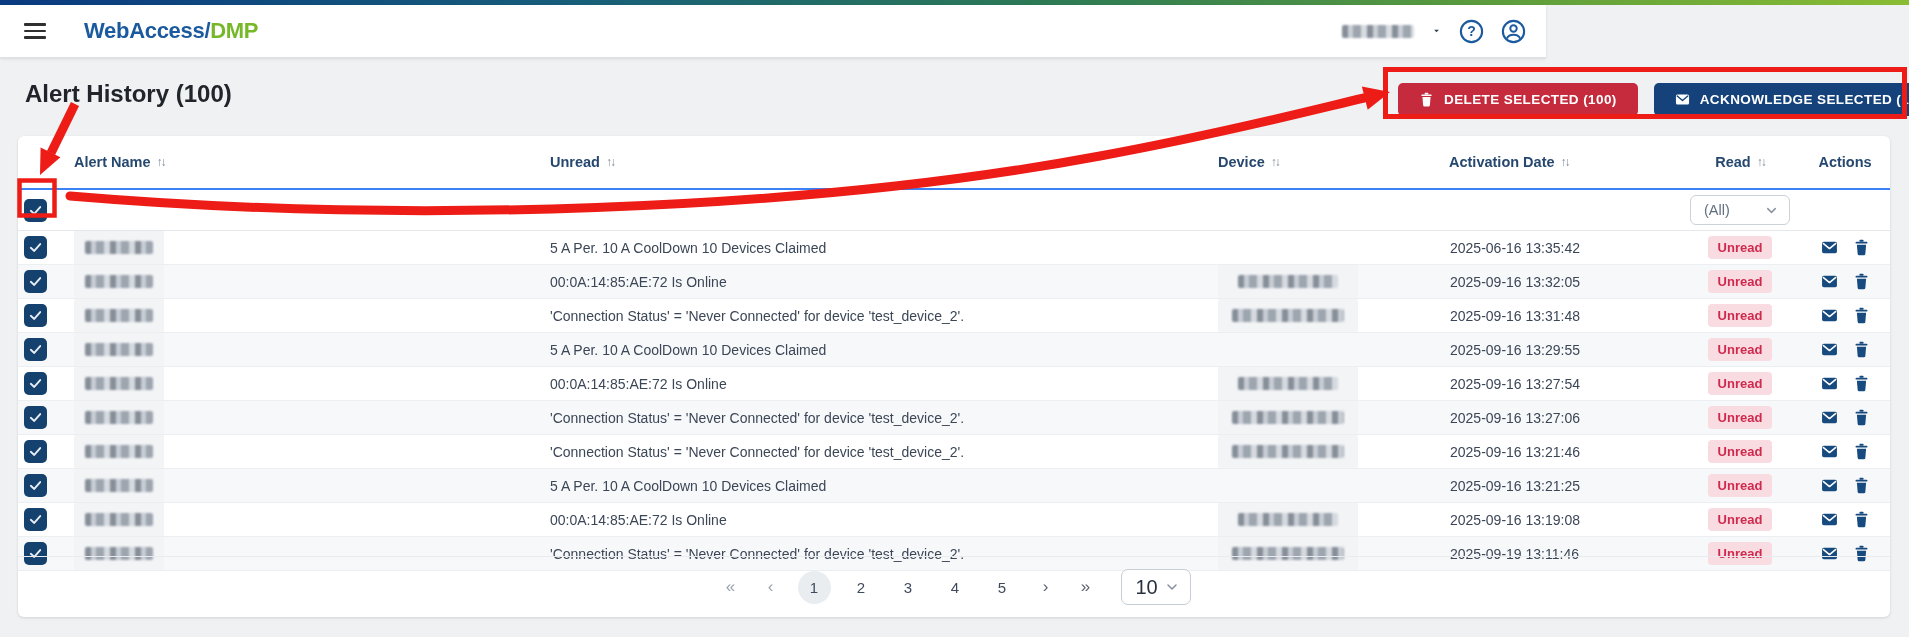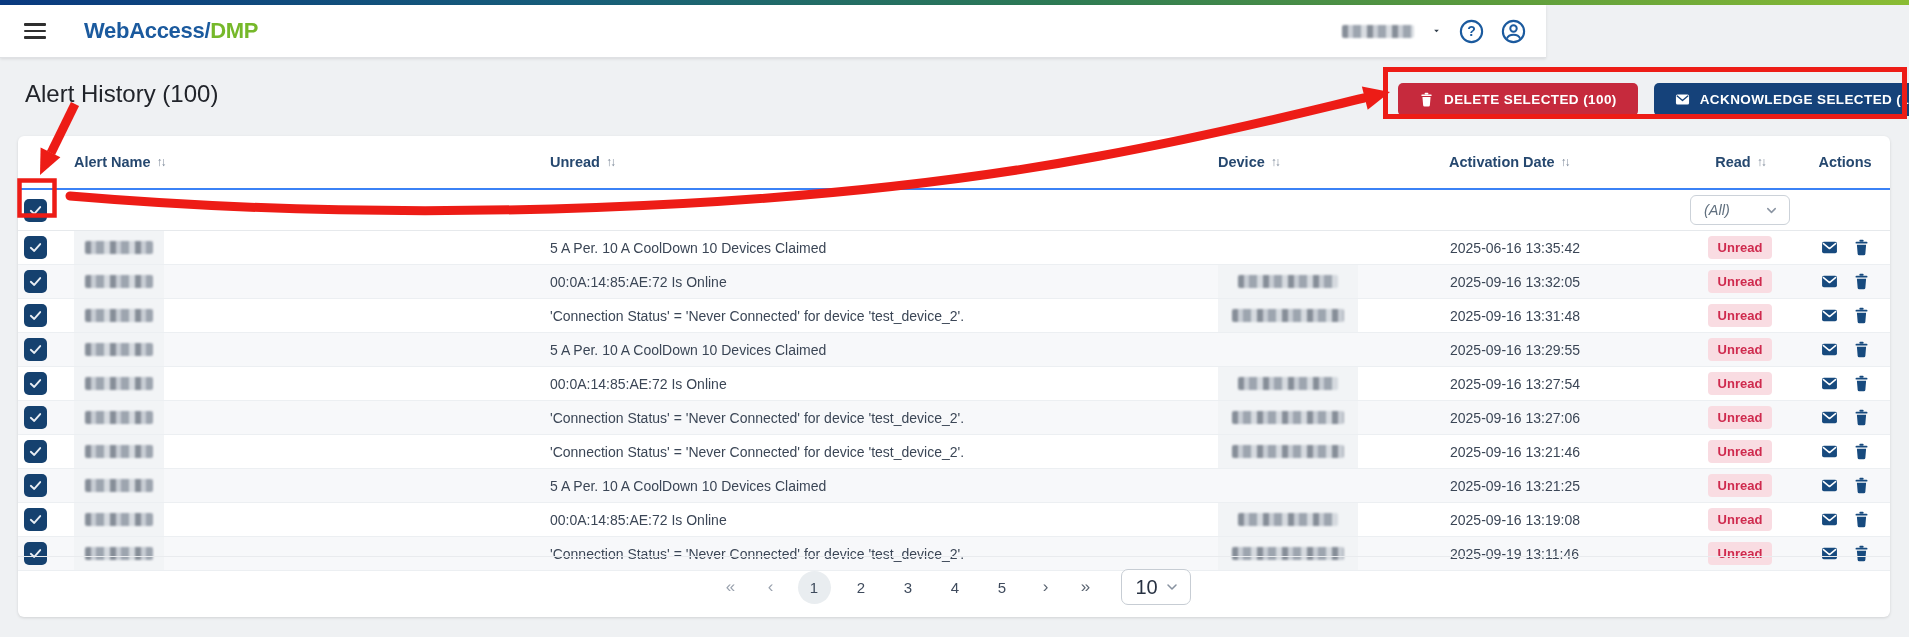--- a/index.html
+++ b/index.html
@@ -28,21 +28,21 @@
   
   .mosaic { background-image:repeating-linear-gradient(90deg,
       rgba(128,136,147,.95) 0 6px, rgba(193,198,206,.85) 6px 11px,
       rgba(152,160,171,.95) 11px 19px, rgba(207,212,218,.8) 19px 25px);
     filter:blur(1.3px); border-radius:2px; }
   .patch { background:#f2f4f6; display:flex; align-items:center; justify-content:center;
     height:100%; }
 
   
   .content { position:absolute; top:58px; left:0; width:1909px; height:579px; background:#eff1f3; }
-  .page-title { position:absolute; left:25px; top:22px; font-size:24px; font-weight:normal; color:#21242a; }
+  .page-title { position:absolute; left:25px; top:22px; font-size:24px; font-weight:bold; color:#21242a; }
 
   
   .actions-bar { position:absolute; left:1391px; top:20px; width:510px; height:42px;
     display:flex; align-items:center; gap:16px; padding-left:7px; }
   .btn { height:33px; border:none; border-radius:5px; color:#fff; font-weight:bold;
     font-size:13.5px; letter-spacing:.4px; display:flex; align-items:center; gap:10px;
     padding:0 21px; cursor:pointer; font-family:"Liberation Sans",sans-serif; white-space:nowrap; }
   .btn-delete { background:var(--btn-delete,#c62a3d); }
   .btn-ack { background:var(--btn-ack,#15427a); }
   .btn .bicon { width:15px; height:15px; color:#fff; }
@@ -59,21 +59,21 @@
   .th.align-c { justify-content:center; }
   .th-pad { padding-left:12px; }
   .sort-glyph { font-size:12px; color:#7e8a9a; letter-spacing:-2px; font-weight:normal; }
   .tfilter { height:41px; border-bottom:1px solid #e6e9ec; }
   .checkbox { width:23px; height:23px; border-radius:5px; background:var(--checkbox,#15416f);
     display:flex; align-items:center; justify-content:center; cursor:pointer; }
   .checkbox svg { width:15px; height:15px; color:#e9eef4; }
   .cb-wrap { padding-left:6px; display:flex; align-items:center; }
   .filter-select { grid-column:6; margin:0 auto; width:100px; height:30px; border:1px solid #ccd2d9;
     border-radius:6px; display:flex; align-items:center; justify-content:space-between;
-    padding:0 10px 0 13px; color:#61707f; font-size:14.5px; background:#fff; cursor:pointer;font-style:italic; }
+    padding:0 10px 0 13px; color:#61707f; font-size:14.5px; background:#fff; cursor:pointer; }
   .filter-select .chev { width:15px; height:15px; color:#8a94a2; }
 
   .trow { height:34px; border-bottom:1px solid #eceff2; font-size:14px; color:#3b4656; }
   .trow:nth-child(even) { background:#f7f8fa; }
   .cell-name { height:100%; display:flex; align-items:center; padding-left:12px; }
   .cell-name .patch { width:90px; }
   .cell-name .mosaic { width:68px; height:13px; }
   .cell-msg { padding-left:18px; white-space:nowrap; overflow:hidden; }
   .cell-dev { height:100%; display:flex; align-items:center; padding-left:13px; }
   .cell-dev .patch { width:140px; }

